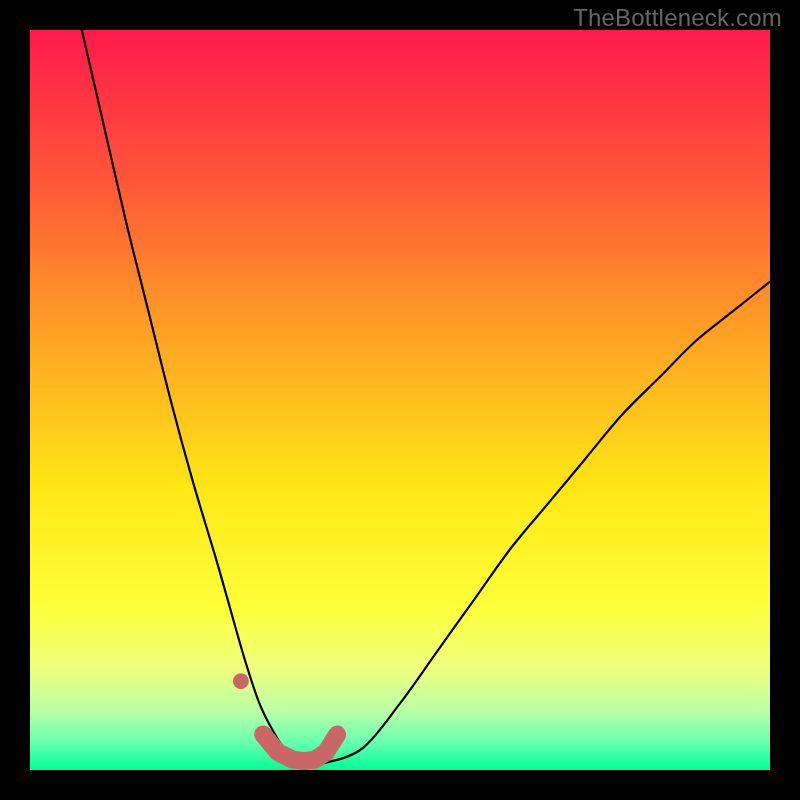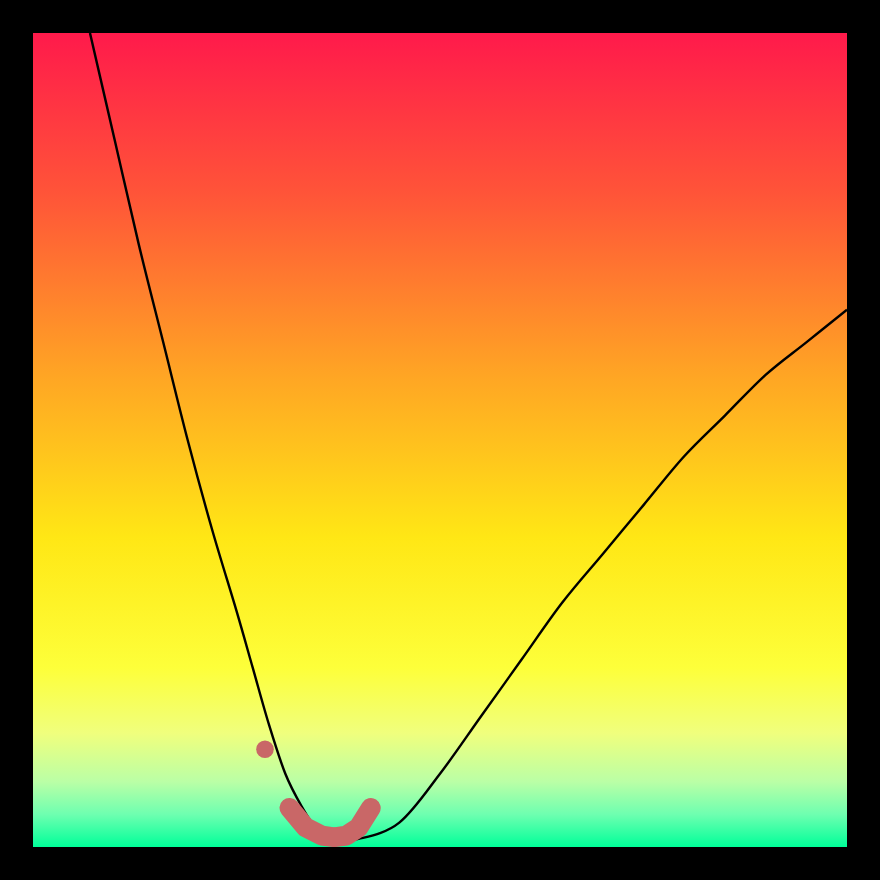--- a/index.html
+++ b/index.html
@@ -35,20 +35,21 @@
     width: 740px;
     height: 740px;
   }
   svg { display: block; }
 </style>
 </head>
 <body>
 
 <div class="frame">
 
+  <div class="watermark">TheBottleneck.com</div>
 
   <div class="plot">
     <svg id="plot-svg" width="740" height="740" viewBox="0 0 740 740">
       <defs>
         <linearGradient id="bg-grad" x1="0" y1="0" x2="0" y2="1">
             <stop offset="0.0%" stop-color="#ff1a4b"></stop>
             <stop offset="20.0%" stop-color="#ff5538"></stop>
             <stop offset="42.0%" stop-color="#ffa524"></stop>
             <stop offset="62.0%" stop-color="#ffe715"></stop>
             <stop offset="78.0%" stop-color="#fdff3a"></stop>

